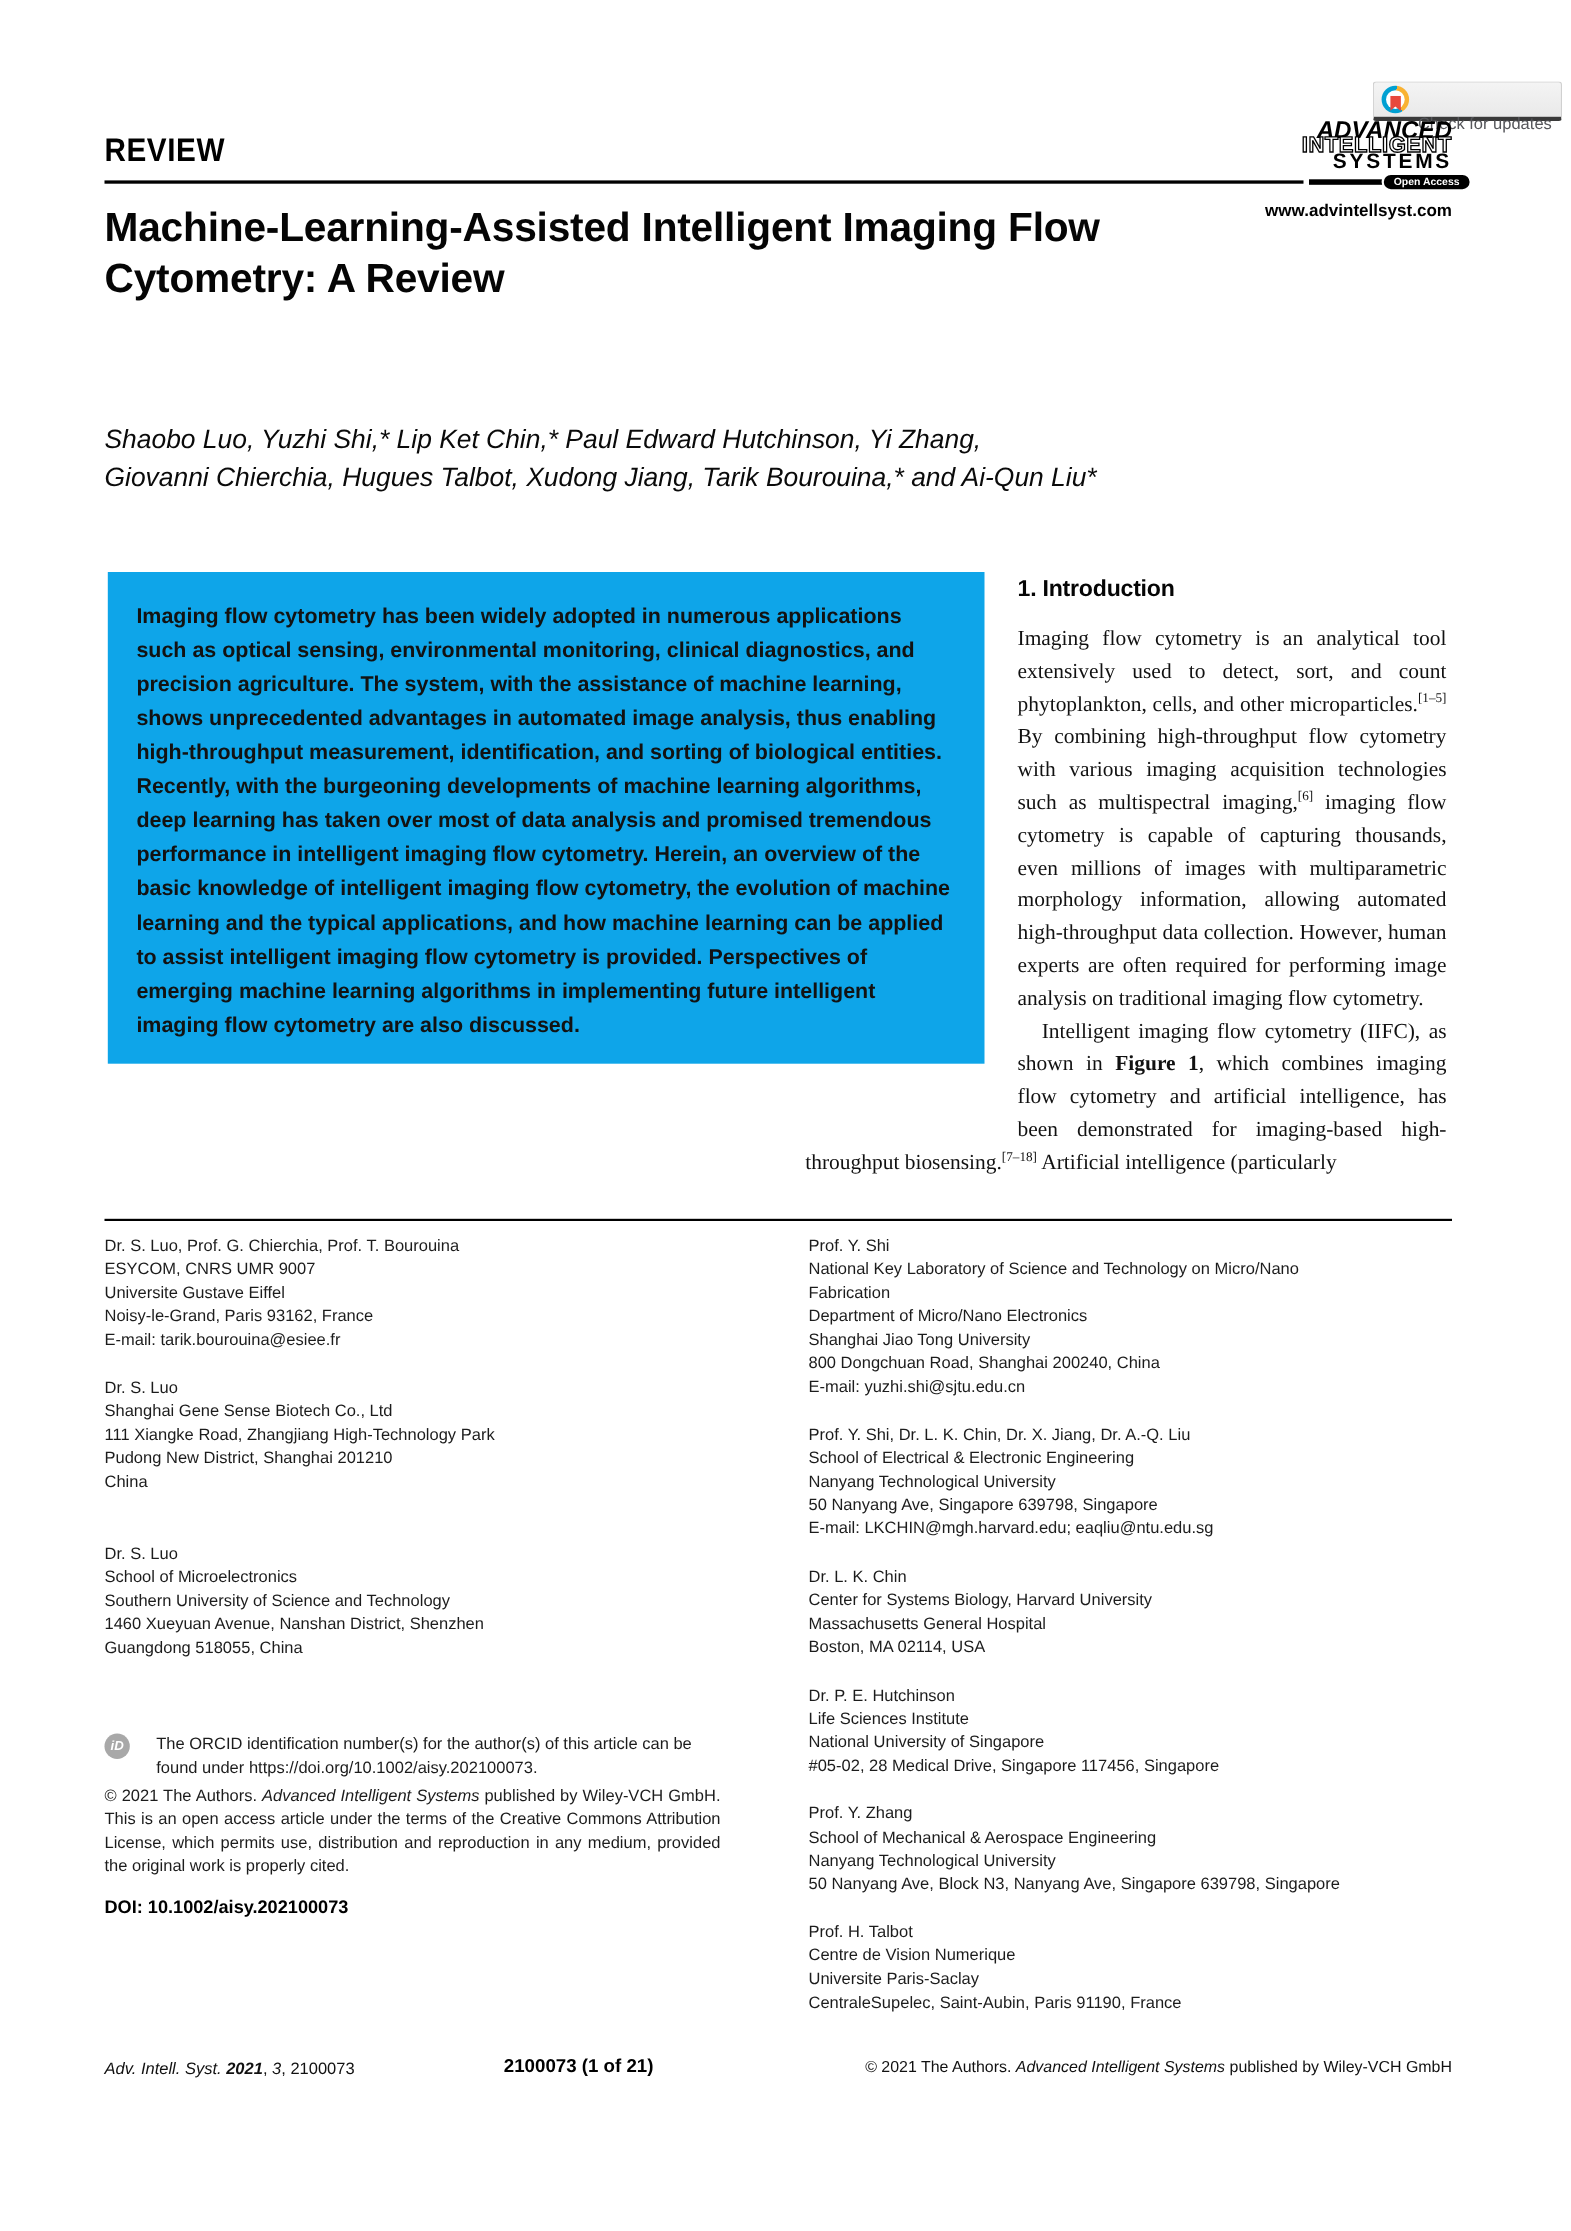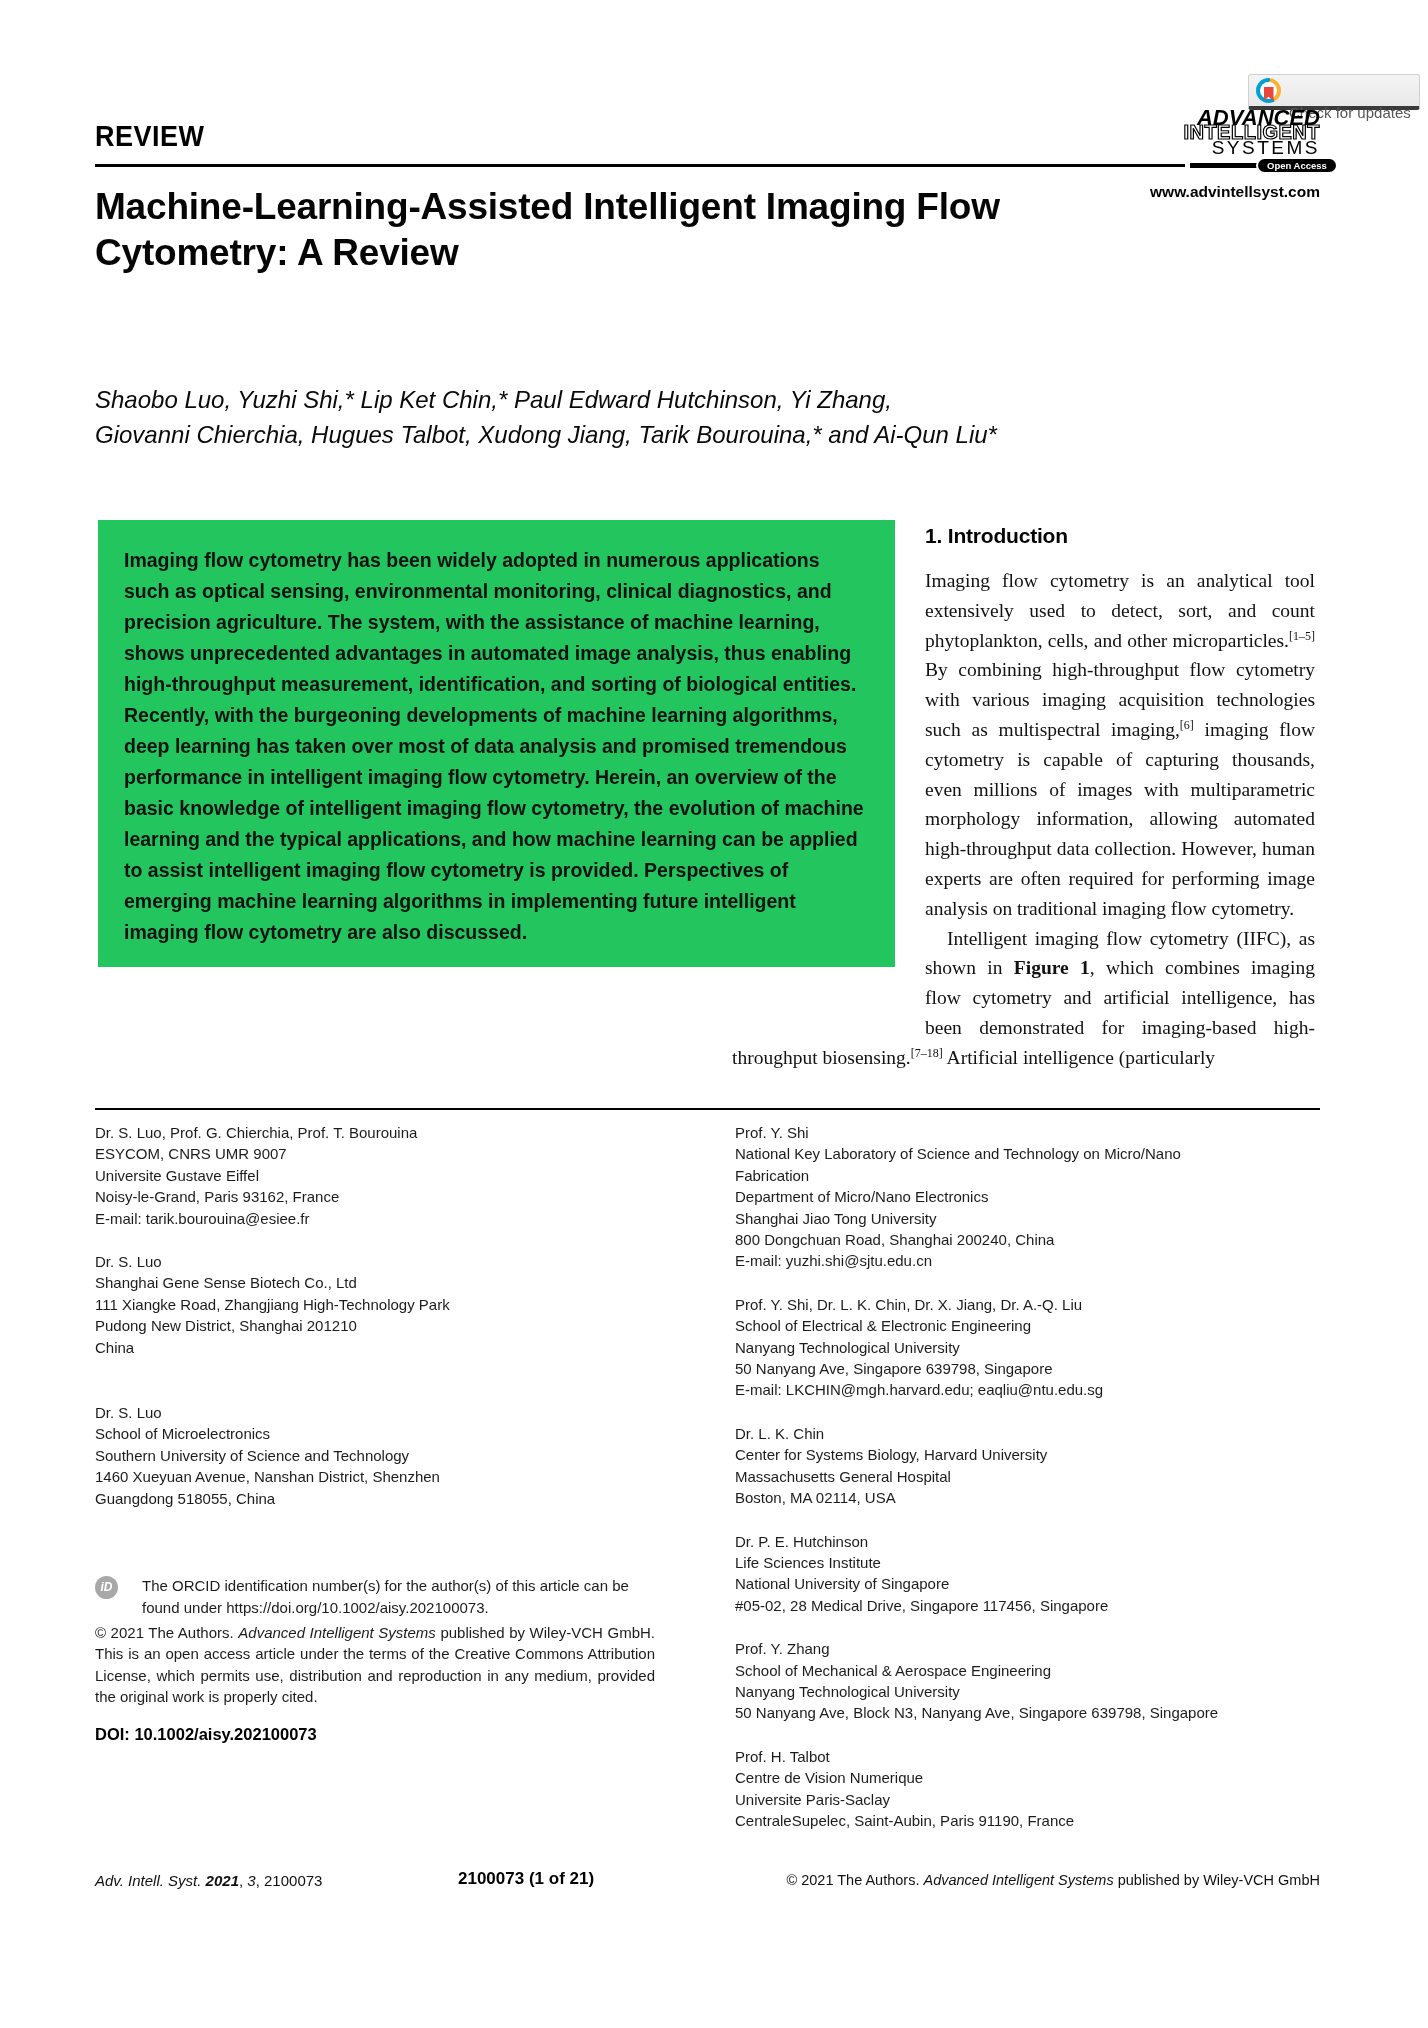--- a/index.html
+++ b/index.html
@@ -35,42 +35,42 @@
   .cm-inner { position: absolute; inset: 4px; background: #fff; border-radius: 50%; }
   .cm-bookmark { position: absolute; left: 50%; top: 5px; transform: translateX(-50%);
     width: 10px; height: 14px; background: #e8483c;
     clip-path: polygon(0 0, 100% 0, 100% 100%, 50% 70%, 0 100%); }
   .check-text { font-size: 15px; color: #55565a; white-space: nowrap; margin-top: 44px; }
 
   .logo { position: absolute; right: 108px; top: 110px; text-align: right; color: #000; }
   .logo-advanced { font-size: 22px; font-weight: 800; font-style: italic; letter-spacing: 0px; line-height: 15px; }
   .logo-intelligent { font-size: 20px; font-weight: 700; color: #fff;
     -webkit-text-stroke: 1.2px #000; letter-spacing: 0.5px; line-height: 15px; padding-left: 44px; }
-  .logo-systems { font-size: 19px; font-weight: 400; letter-spacing: 2.5px; line-height: 16px; }
+  .logo-systems { font-size: 19px; font-weight: 700; letter-spacing: 2.5px; line-height: 16px; }
   .open-access {
     position: absolute; left: 1256px; top: 157px; height: 17px;
     background: #000; color: #fff; font-size: 9.5px; font-weight: 700;
     padding: 2px 9px; border-radius: 9px; border: 2px solid #fff; line-height: 9px;
   }
   .website { position: absolute; right: 108px; top: 183px; font-size: 15.5px; font-weight: 700; color: #000; }
 
   
   .title {
     position: absolute; left: 95px; top: 184px; width: 1100px;
     font-size: 37px; font-weight: 700; letter-spacing: -0.2px; line-height: 46px; color: #050505;
   }
   .authors {
     position: absolute; left: 95px; top: 382px; width: 1150px;
     font-size: 24px; font-style: italic; line-height: 35px; color: #0a0a0a;
   }
 
   
   .abstract-box {
     position: absolute; left: 98px; top: 520px; width: 797px; height: 447px;
-    background: #22c55e; padding: 25px 26px; overflow: hidden;
+    background: #0ea5e9; padding: 25px 26px; overflow: hidden;
   }
   .abstract-box p {
     font-size: 19.5px; font-weight: 700; line-height: 31px; color: #121212;
   }
 
   
   .intro { position: absolute; left: 732px; top: 520px; width: 583px; height: 580px; overflow: hidden; }
   .intro-spacer { float: left; width: 193px; height: 502px; }
   .intro h2 {
     font-size: 21px; font-weight: 700; letter-spacing: -0.2px;

